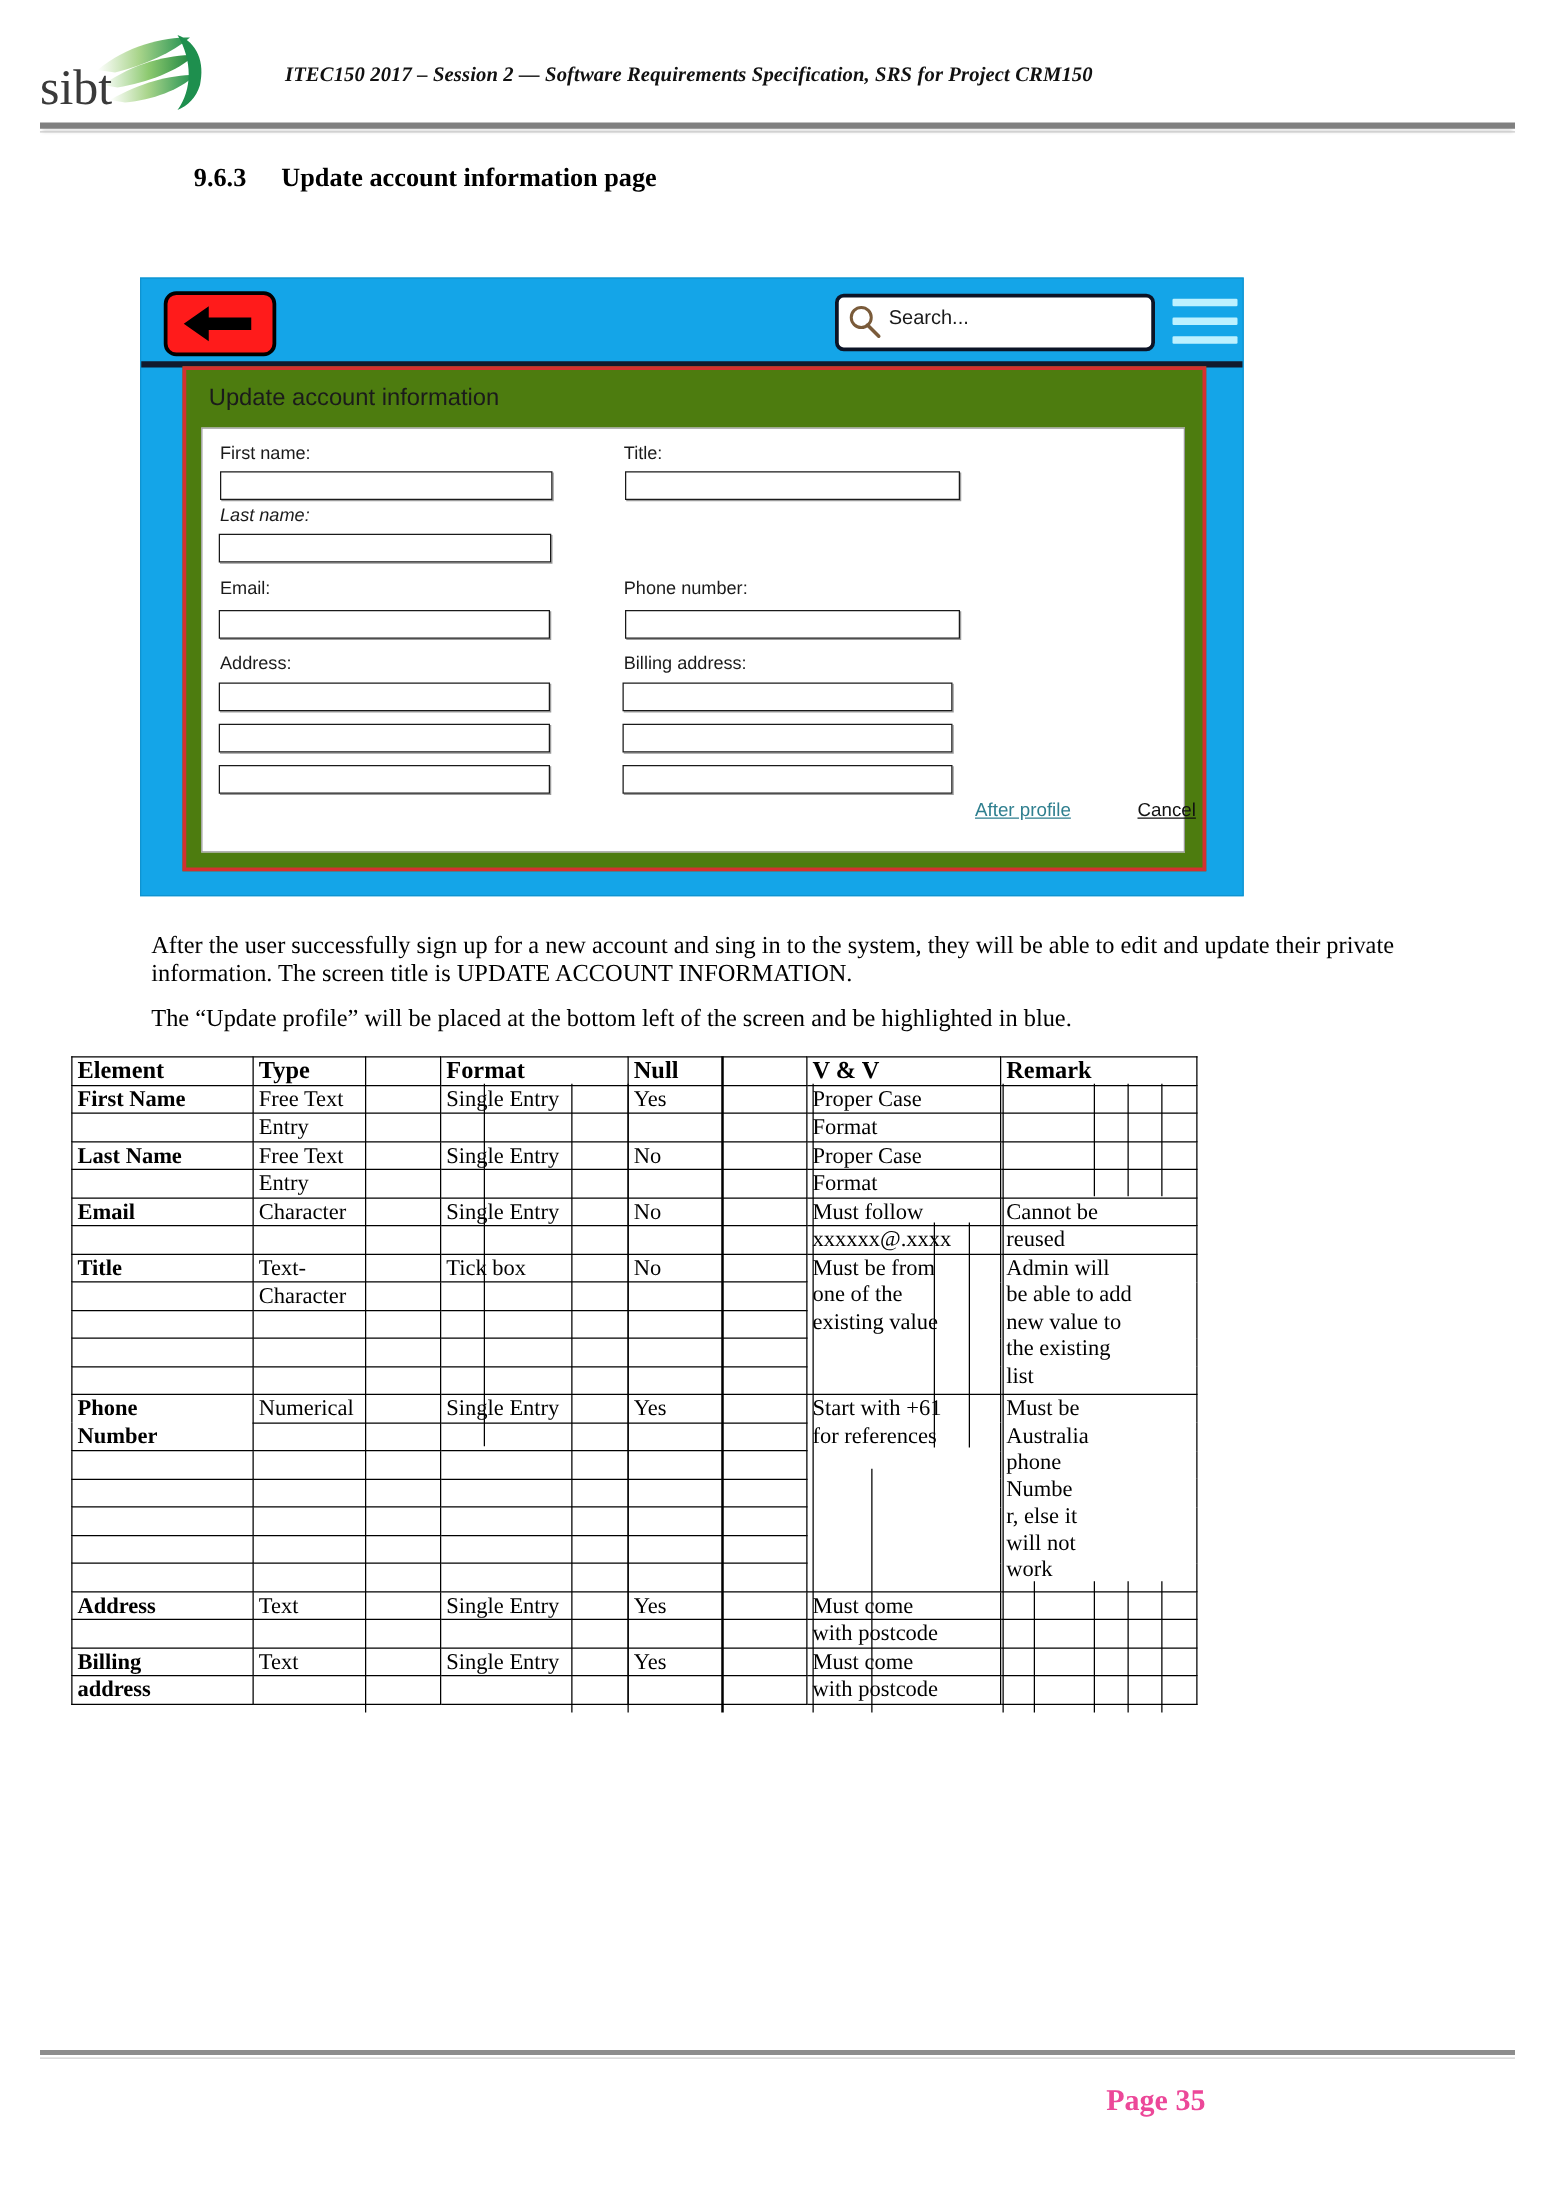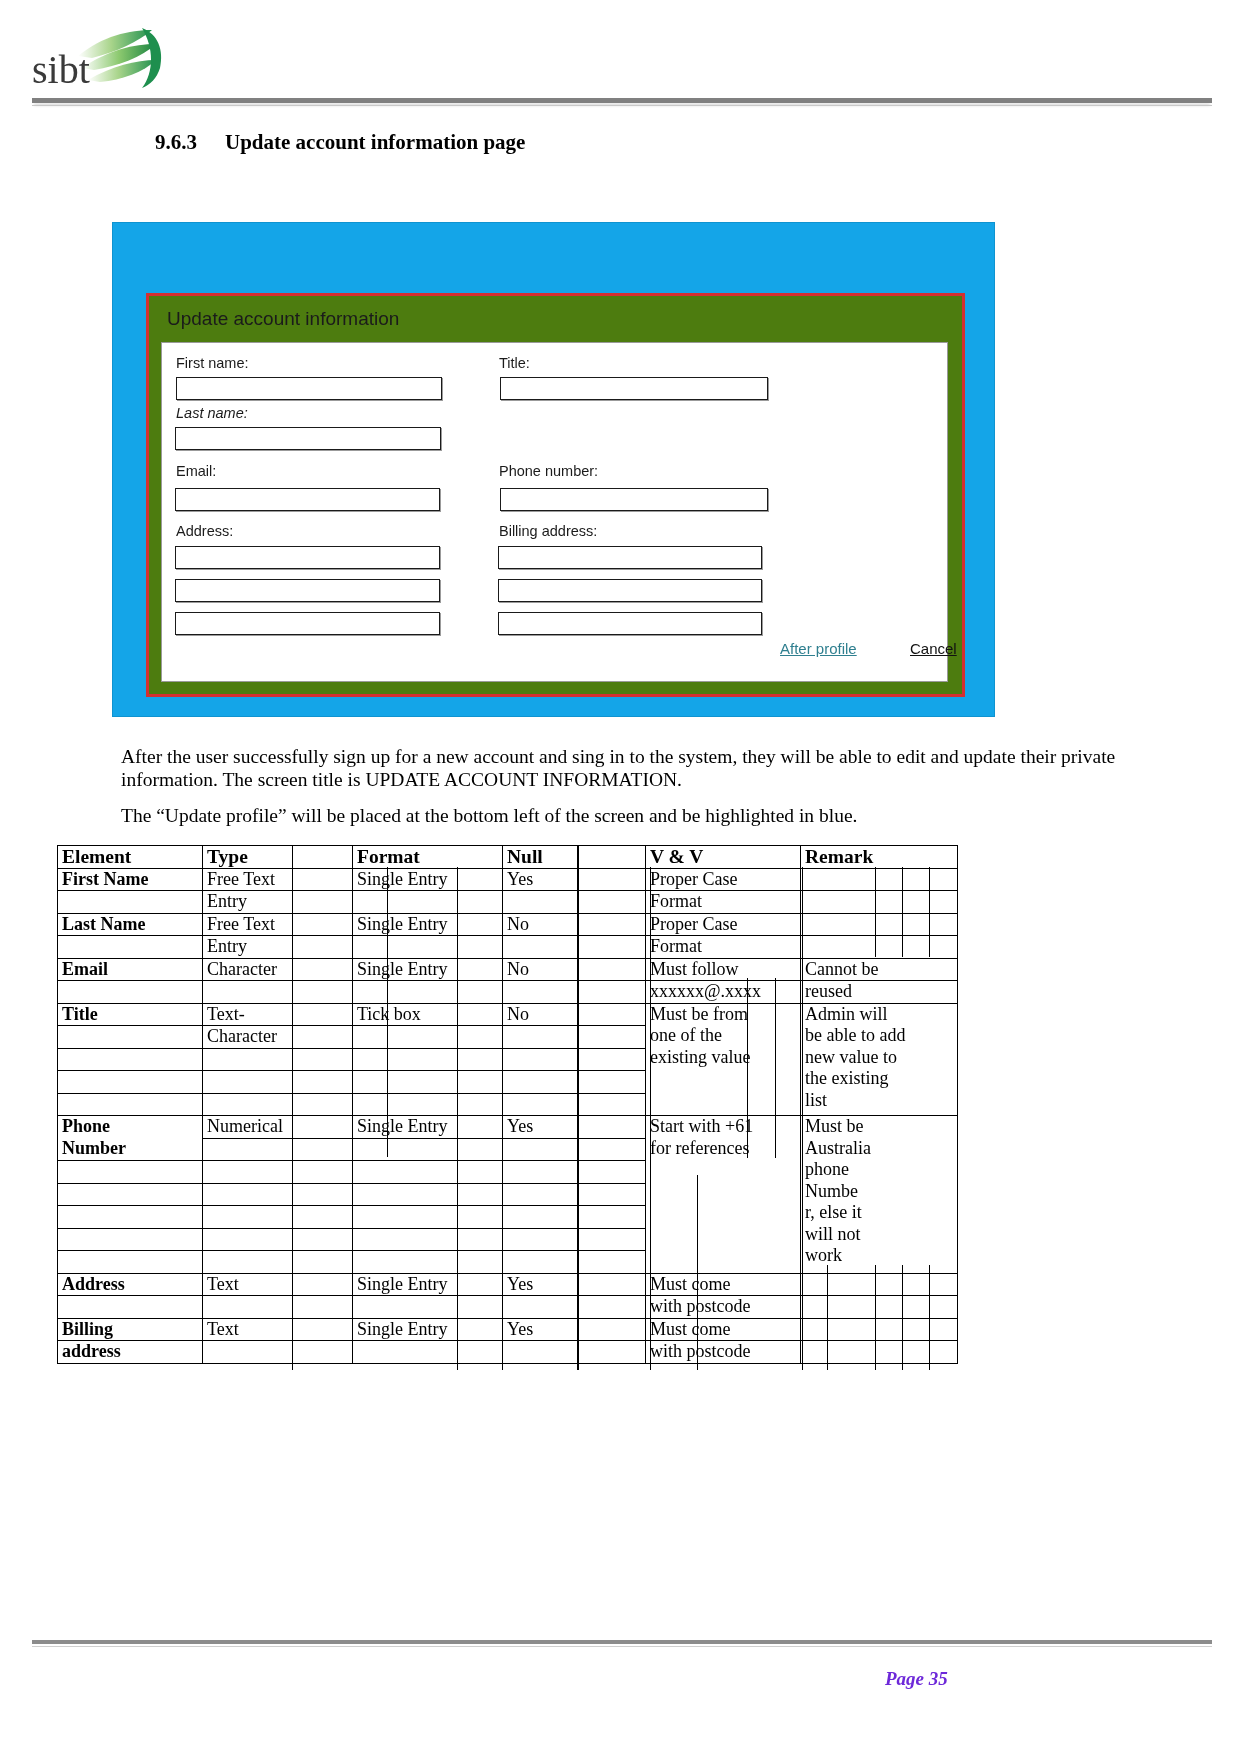--- a/index.html
+++ b/index.html
@@ -126,21 +126,21 @@
   
   .ftr-rule{position:absolute;left:32px;top:1640px;width:1180px;height:4px;background:#8c8c8c;}
   .ftr-rule2{position:absolute;left:32px;top:1646px;width:1180px;height:1px;background:#cfcfcf;}
   .ftr-left{
     position:absolute;left:120px;top:1668px;
     font-family:"Liberation Serif",serif;font-style:italic;font-weight:bold;font-size:19px;color:#000;
   }
   .ftr-small{font-size:13px;font-weight:bold;font-style:italic;}
   .ftr-right{
     position:absolute;left:885px;top:1668px;
-    font-family:"Liberation Serif",serif;font-style:italic;font-weight:bold;font-size:19px;color:#6d28d9;
+    font-family:"Liberation Serif",serif;font-weight:bold;font-size:24px;color:#ec4899;
   }
 </style>
 </head>
 <body>
 
 <div class="page">
 
   <div class="hdr">
     <div class="logo">
       <svg width="160" height="62" viewBox="0 0 160 62">
@@ -156,30 +156,53 @@
             <stop offset="1" stop-color="#17813f"></stop>
           </linearGradient>
         </defs>
         <path d="M48 28 C72 8, 100 2, 122 2 C108 14, 86 24, 62 30 Z" fill="url(#g1)"></path>
         <path d="M52 40 C78 22, 104 16, 126 16 C112 29, 88 38, 64 42 Z" fill="url(#g2)"></path>
         <path d="M58 52 C82 38, 106 32, 126 32 C114 44, 92 52, 70 54 Z" fill="url(#g1)"></path>
         <path d="M112 0 C128 6, 134 22, 130 40 C127 50, 120 57, 112 60 C124 44, 124 20, 112 0 Z" fill="#1e8f4e"></path>
         <text x="2" y="55" font-family="Liberation Serif, serif" font-size="40" fill="#3a3a3a">sibt</text>
       </svg>
     </div>
+    <div class="hdr-title">ITEC150 2017 – Session 2 — Software Requirements Specification, SRS for Project CRM150</div>
     <div class="hdr-rule"></div>
     <div class="hdr-rule2"></div>
   </div>
 
   <div class="sec-head">
     <span class="num">9.6.3</span><span>Update account information page</span>
   </div>
 
   <div class="mock">
 
+    <div class="mock-topbar">
+      <div class="backbtn">
+        <svg width="58" height="30" viewBox="0 0 58 30">
+          <path d="M22 1 L22 10 L56 10 L56 20 L22 20 L22 29 L2 15 Z" fill="#000"></path>
+        </svg>
+      </div>
+
+      <div class="searchbox">
+        <svg class="mag" width="28" height="28" viewBox="0 0 28 28">
+          <circle cx="11" cy="11" r="8" fill="none" stroke="#7a5b3a" stroke-width="2.4"></circle>
+          <line x1="16" y1="17" x2="25" y2="26" stroke="#7a5b3a" stroke-width="2.8" stroke-linecap="round"></line>
+        </svg>
+        <div class="sph">Search...</div>
+      </div>
+
+      <div class="burger">
+        <i></i>
+        <i></i>
+        <i></i>
+      </div>
+      <div class="mock-topline"></div>
+    </div>
 
     <div class="card">
       <div class="card-title">Update account information</div>
 
       <div class="card-inner">
 
         <div class="fl" style="left:14px;top:12px;">First name:</div>
         <div class="fi" style="left:14px;top:34px;width:264px;height:21px;"></div>
 
         <div class="fl" style="left:14px;top:62px;font-style:italic;">Last name:</div>

